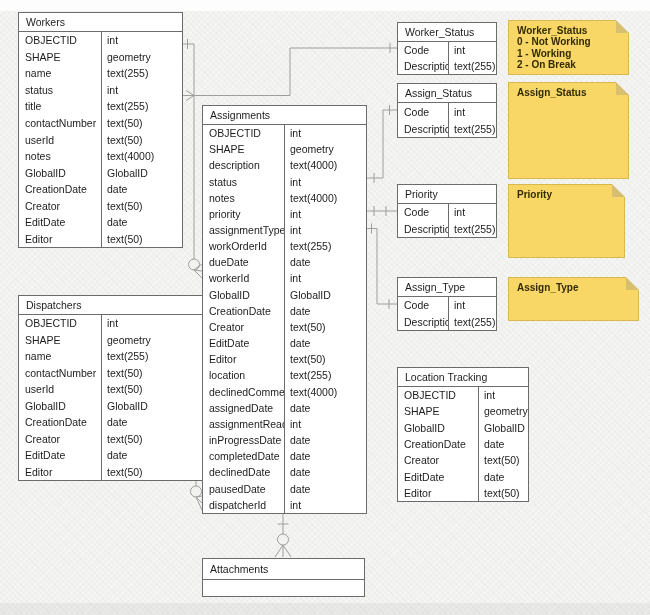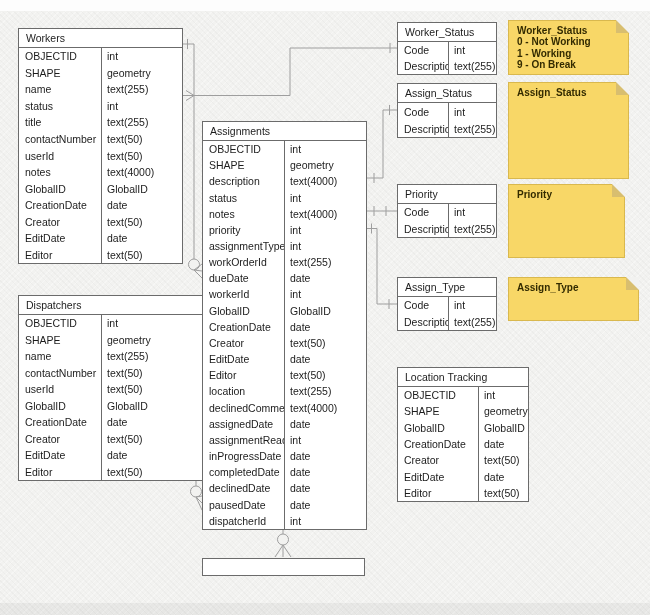--- a/index.html
+++ b/index.html
@@ -19,23 +19,23 @@
     position:absolute;background:#ffffff;border:1px solid #6b6b6b;
     color:#1c1c1c;font-size:10.5px;box-sizing:border-box;
   }
   .t-header{height:18px;line-height:18px;padding-left:7px;border-bottom:1px solid #6b6b6b;white-space:nowrap;overflow:hidden;}
   .t-body{position:relative;}
   .t-body.has-div::before{content:"";position:absolute;left:var(--div);top:0;bottom:0;width:1px;background:#6b6b6b;}
   .t-row{display:grid;grid-template-columns:var(--div) 1fr;height:var(--rh);align-items:center;white-space:nowrap;}
   .f-name{padding-left:6px;overflow:hidden;}
   .f-type{padding-left:6px;overflow:hidden;}
 
-  .t-workers      {left:18px; top:28px; width:165px; --div:82px; --rh:16.55px;}
+  .t-workers      {left:18px; top:12px; width:165px; --div:82px; --rh:16.55px;}
   .t-dispatchers  {left:18px; top:295px;width:191px; --div:82px; --rh:16.5px;}
-  .t-assignments  {left:202px;top:105px;width:165px;margin-top:16px; --div:81px; --rh:16.17px;}
+  .t-assignments  {left:202px;top:105px;width:165px; --div:81px; --rh:16.17px;}
   .t-worker-status{left:397px;top:22px; width:100px; --div:50px; --rh:16px;}
   .t-assign-status{left:397px;top:83px; width:100px; --div:50px; --rh:17px;}
   .t-priority     {left:397px;top:184px;width:100px; --div:50px; --rh:16.5px;}
   .t-assign-type  {left:397px;top:277px;width:100px; --div:50px; --rh:16.5px;}
   .t-location     {left:397px;top:367px;width:132px; --div:80px; --rh:16.3px;}
   .t-attachments  {left:202px;top:558px;width:163px; --rh:16px;}
   .t-attachments .t-header{height:20px;line-height:20px;}
   .t-attachments .t-body{height:16px;}
 
   
@@ -458,31 +458,32 @@
   </div>
 
   <div class="t-row">
     <span class="f-name">Editor</span>
     <span class="f-type">text(50)</span>
   </div>
 </div>
 </div>
 
 <div class="etable t-attachments">
+  <div class="t-header">Attachments</div>
   <div class="t-body"></div>
 </div>
 
 <div class="note n-worker-status">
   <div class="note-title">Worker_Status</div>
   <div>
   <div class="note-line">0 - Not Working</div>
 
   <div class="note-line">1 - Working</div>
 
-  <div class="note-line">9 - On Break</div>
+  <div class="note-line">2 - On Break</div>
 </div>
 </div>
 
 <div class="note n-assign-status">
   <div class="note-title">Assign_Status</div>
 </div>
 
 <div class="note n-priority">
   <div class="note-title">Priority</div>
 </div>

